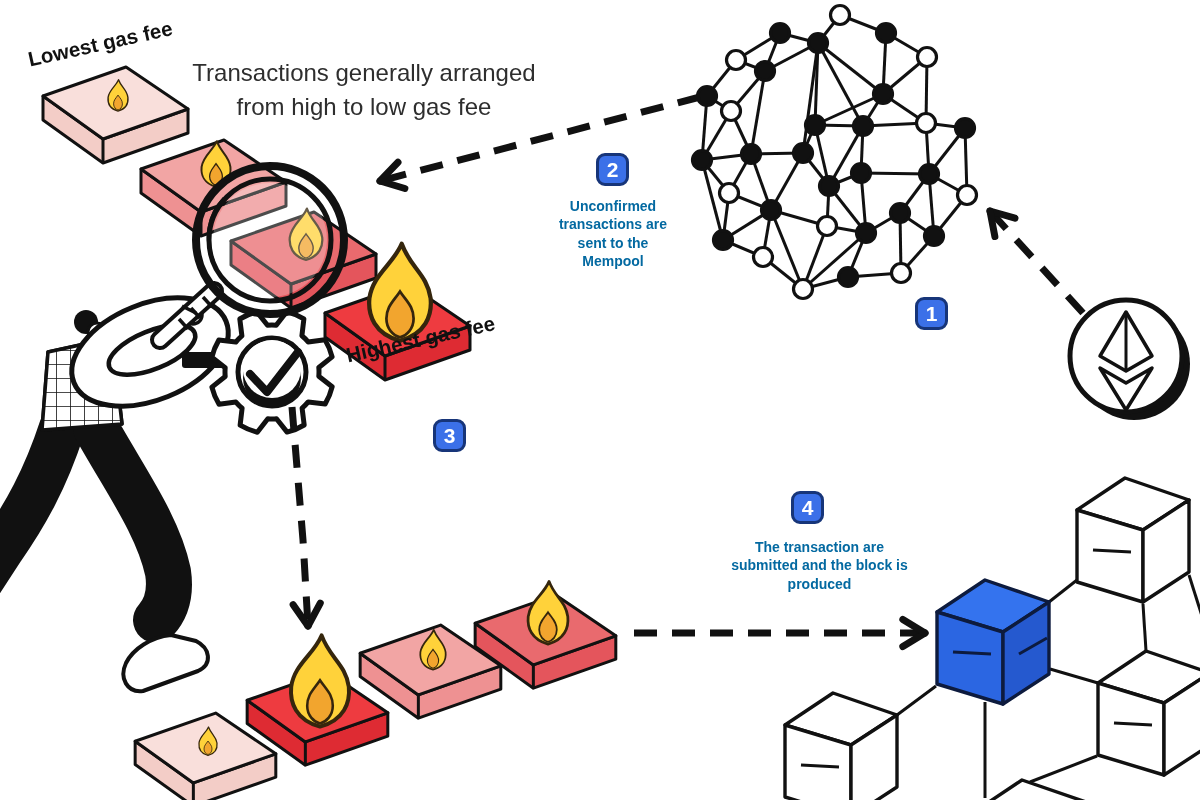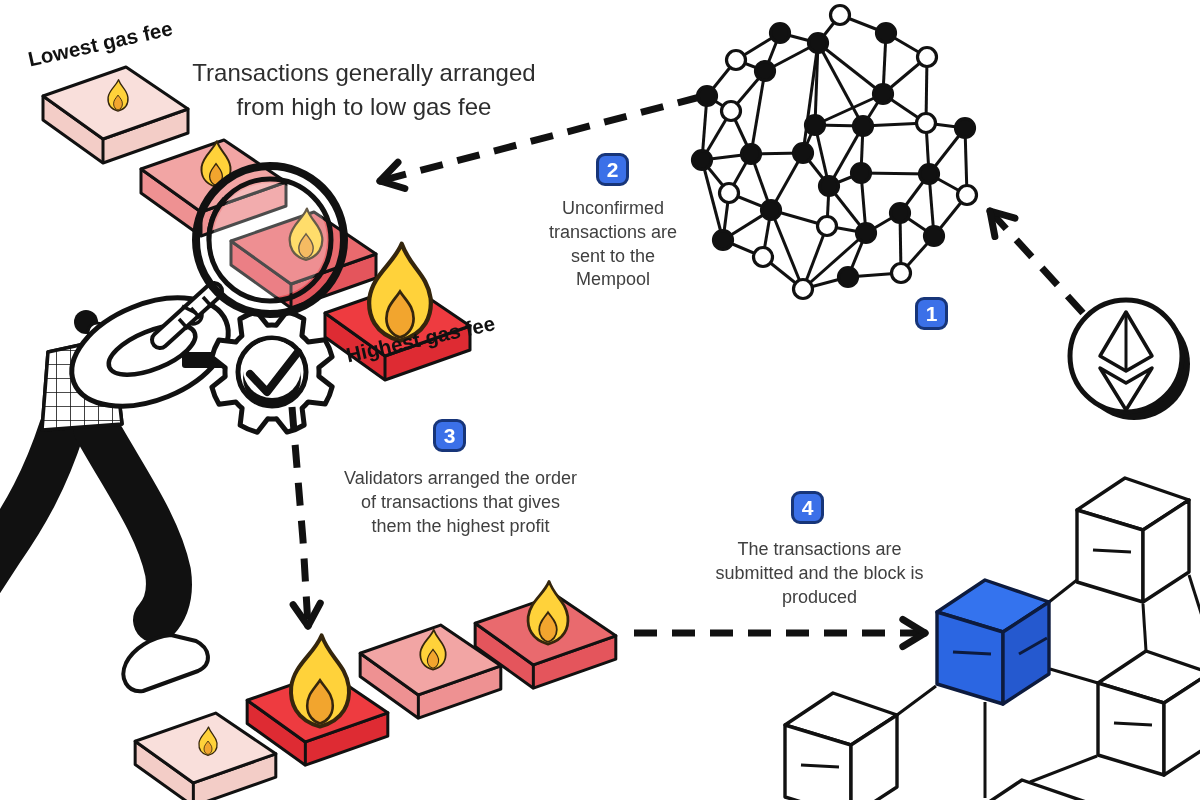--- a/index.html
+++ b/index.html
@@ -2,21 +2,21 @@
 <html style="--badge-bg: #3B70E8; --badge-border: #173579;"><head>
 <meta charset="utf-8">
 <style>
   html,body{margin:0;padding:0;background:#fff;}
   #stage{position:relative;width:1200px;height:800px;overflow:hidden;background:#fff;
          font-family:"Liberation Sans",sans-serif;}
   #art{position:absolute;left:0;top:0;}
   .txt{position:absolute;white-space:pre-line;color:#1c1c1c;}
   #title{left:190px;top:56px;width:348px;font-size:24px;line-height:1.43;text-align:center;
          color:#2e2e2e;font-weight:400;}
-  .step-text{font-weight:normal;font-size:18px;line-height:1.32;text-align:center;color:#404040;}
+  .step-text{font-weight:bold;font-size:14px;line-height:1.32;text-align:center;color:#0369a1;}
   #step1-text{left:775px;top:341px;width:290px;}
   #step2-text{left:528px;top:197px;width:170px;}
   #step3-text{left:323px;top:467px;width:275px;}
   #step4-text{left:697px;top:538px;width:245px;}
   .badge{position:absolute;width:33px;height:33px;background:var(--badge-bg,#3B70E8);
          border:3px solid var(--badge-border,#173579);border-radius:9px;color:#fff;
          font-size:21px;font-weight:bold;display:flex;align-items:center;justify-content:center;
          box-sizing:border-box;}
   #badge1{left:915px;top:297px;}
   #badge2{left:596px;top:153px;}
@@ -336,19 +336,16 @@
 
   <div id="badge1" class="badge">1</div>
   <div id="badge2" class="badge">2</div>
   <div id="badge3" class="badge">3</div>
   <div id="badge4" class="badge">4</div>
 
   <div id="step2-text" class="txt step-text">Unconfirmed
 transactions are
 sent to the
 Mempool</div>
-  <div id="step3-text" class="txt step-text">Validators arranged the order
-of transactions that gives
-them the highest profit</div>
-  <div id="step4-text" class="txt step-text">The transactions are
+  <div id="step4-text" class="txt step-text">The transaction are
 submitted and the block is
 produced</div>
 </div>
 
 </body></html>

